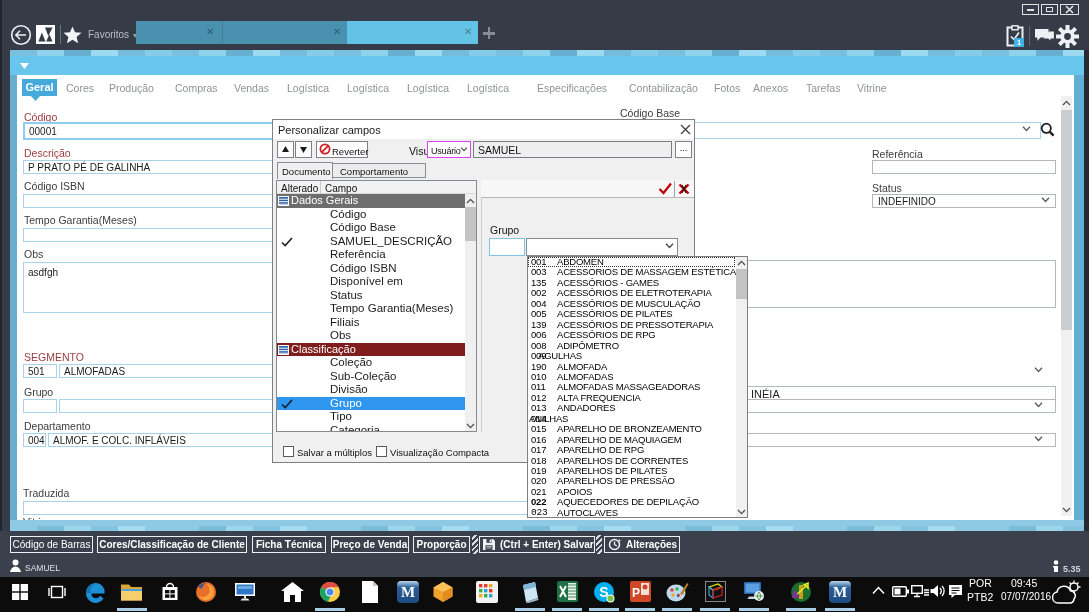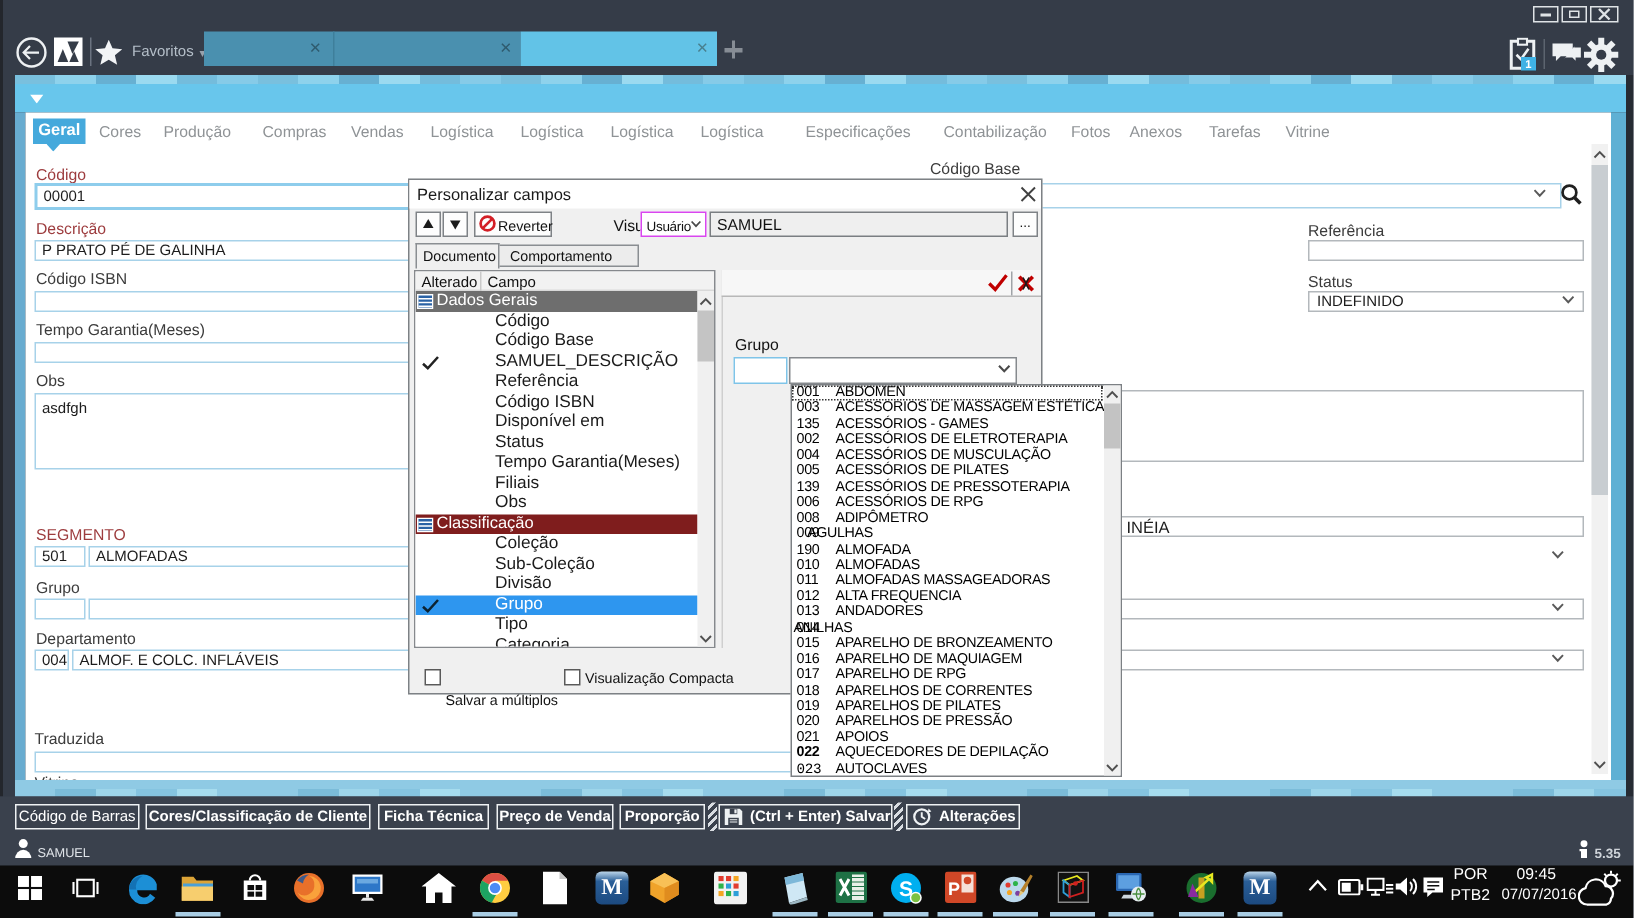--- a/index.html
+++ b/index.html
@@ -160,21 +160,21 @@
     <path d="M9.8 9.8 L13.6 13.6" stroke="#1f1f1f" stroke-width="2.4"></path>
   </svg>
 <div class="lbl" style="left:872px;top:148px;">Referência</div>
 <div class="gfld" style="left:872px;top:159.5px;width:184px;height:14px;"></div>
 <div class="lbl" style="left:872px;top:182px;">Status</div>
 <div class="gfld" style="left:872px;top:194px;width:184px;height:14px;">INDEFINIDO</div>
 <svg class="abs" style="left:1041px;top:197px;" width="9" height="6" viewBox="0 0 9 6">
     <path d="M1 0.8 L4.5 4.5 L8 0.8" fill="none" stroke="#5a5a5a" stroke-width="1.3"></path>
   </svg>
 <div class="gfld" style="left:700px;top:260px;width:356px;height:48px;"></div>
-<div class="gfld" style="left:700px;top:344px;width:356px;height:14px;">
+<div class="gfld" style="left:700px;top:386px;width:356px;height:14px;">
     <span style="position:absolute;left:50px;top:1px;font-size:11px;">INÉIA</span>
   </div>
 <svg class="abs" style="left:1034px;top:367px;" width="9" height="6" viewBox="0 0 9 6">
     <path d="M1 0.8 L4.5 4.5 L8 0.8" fill="none" stroke="#5a5a5a" stroke-width="1.3"></path>
   </svg>
 <div class="gfld" style="left:700px;top:398.5px;width:356px;height:14px;"></div>
 <svg class="abs" style="left:1034px;top:401.5px;" width="9" height="6" viewBox="0 0 9 6">
     <path d="M1 0.8 L4.5 4.5 L8 0.8" fill="none" stroke="#5a5a5a" stroke-width="1.3"></path>
   </svg>
 <div class="gfld" style="left:700px;top:433px;width:356px;height:14px;"></div>
@@ -285,21 +285,21 @@
     <path d="M4 2 L8 10 M8 2 L4 10" stroke="#1a1a1a" stroke-width="1.1"></path>
   </svg>
 <div class="abs" style="left:490px;top:224px;font-size:10.5px;color:#111;">Grupo</div>
 <div class="abs" style="left:489px;top:238px;width:36px;height:18px;background:#fff;border:1px solid #7fc4e8;"></div>
 <div class="abs" style="left:526px;top:238px;width:152px;height:18px;background:#fff;border:1px solid #868a8e;"></div>
 <svg class="abs" style="left:665px;top:243px;" width="9" height="6" viewBox="0 0 9 6">
     <path d="M1 0.8 L4.5 4.5 L8 0.8" fill="none" stroke="#4a4a4a" stroke-width="1.4"></path>
   </svg>
 
 <div class="abs" style="left:283px;top:446px;width:11px;height:11px;background:#fff;border:1px solid #5a5a5a;"></div>
-<div class="abs" style="left:297px;top:446.5px;font-size:9.5px;color:#111;margin-top:15px;">Salvar a múltiplos</div>
+<div class="abs" style="left:297px;top:446.5px;font-size:9.5px;color:#111;">Salvar a múltiplos</div>
 <div class="abs" style="left:376px;top:446px;width:11px;height:11px;background:#fff;border:1px solid #5a5a5a;"></div>
 <div class="abs" style="left:390px;top:446.5px;font-size:9.5px;color:#111;">Visualização Compacta</div>
 
 <div class="abs" style="left:527px;top:256px;width:221px;height:262px;background:#fff;border:1px solid #7c8084;"></div>
 <div class="abs" style="left:528px;top:257.0px;width:207px;height:10.45px;border:1px dotted #333;"></div>
 <div class="abs" style="left:531px;top:257.0px;font-size:9.5px;color:#000;line-height:10.45px;white-space:nowrap;letter-spacing:-0.2px;">001</div>
 <div class="abs" style="left:557px;top:257.0px;font-size:9.5px;color:#000;line-height:10.45px;white-space:nowrap;letter-spacing:-0.2px;">ABDOMEN</div>
 <div class="abs" style="left:531px;top:267.4px;font-size:9.5px;color:#000;line-height:10.45px;white-space:nowrap;letter-spacing:-0.2px;">003</div>
 <div class="abs" style="left:557px;top:267.4px;font-size:9.5px;color:#000;line-height:10.45px;white-space:nowrap;letter-spacing:-0.2px;">ACESSORIOS DE MASSAGEM ESTÉTICA</div>
 <div class="abs" style="left:531px;top:277.9px;font-size:9.5px;color:#000;line-height:10.45px;white-space:nowrap;letter-spacing:-0.2px;">135</div>

